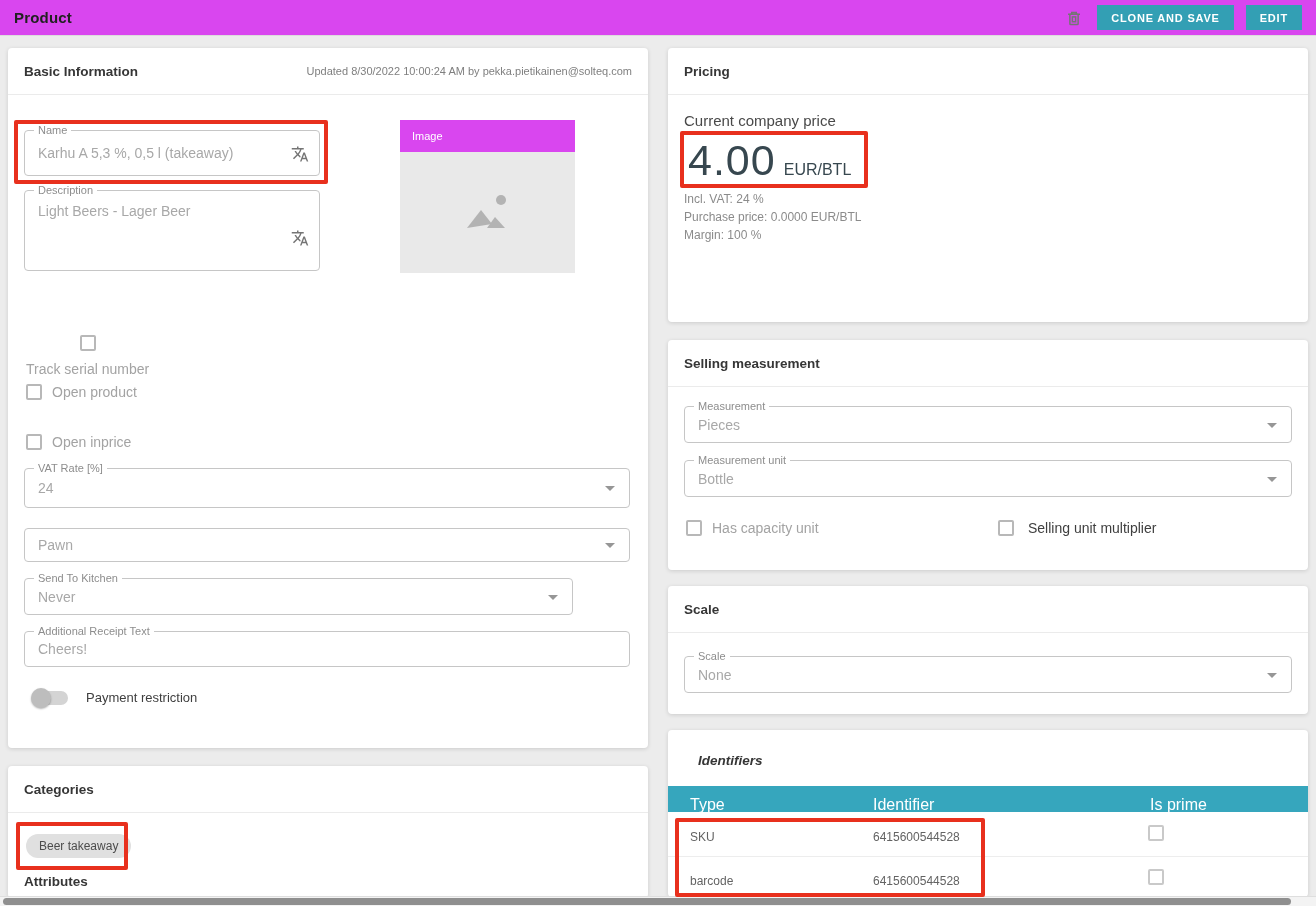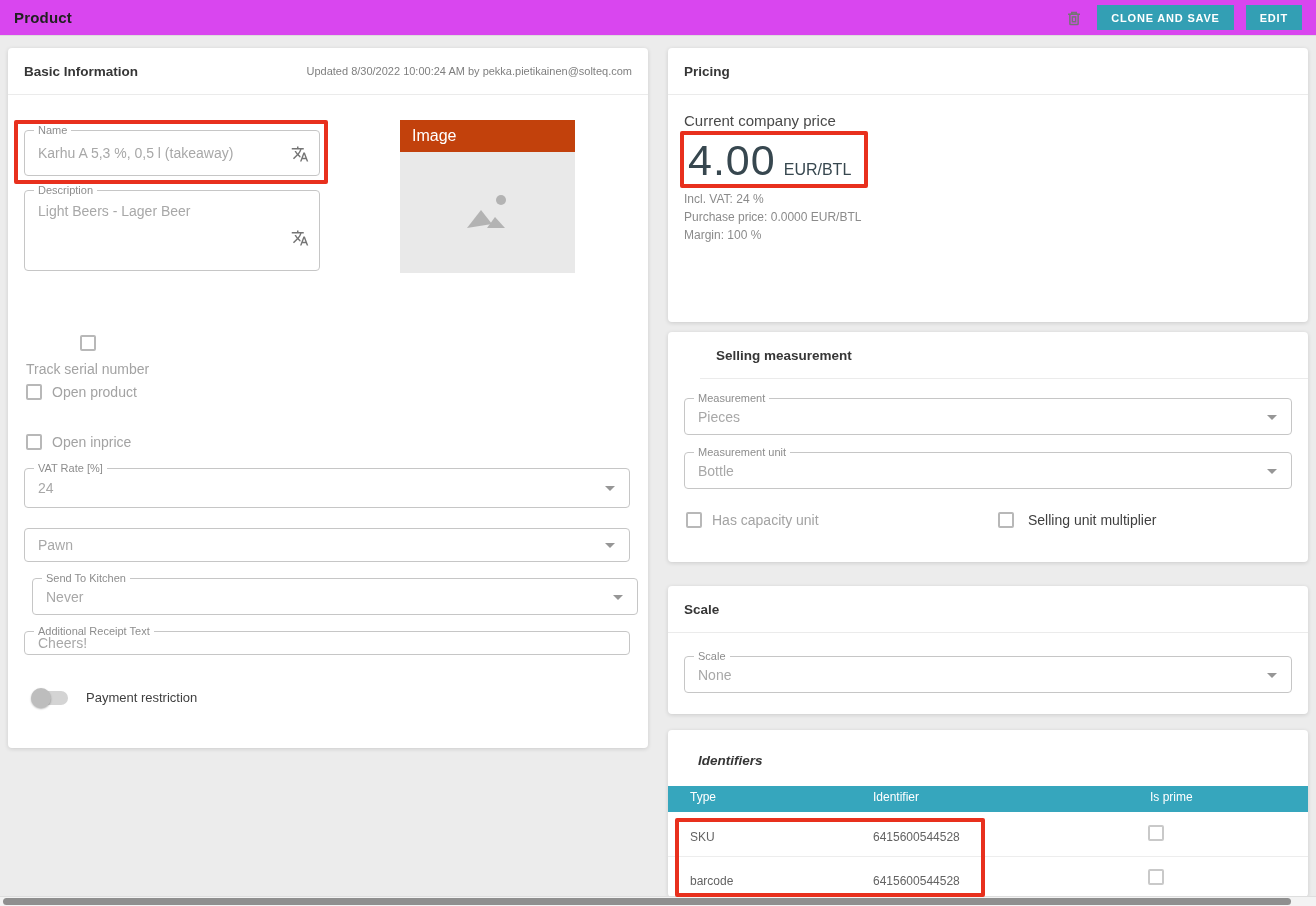--- a/index.html
+++ b/index.html
@@ -56,27 +56,27 @@
   
   .annot { position:absolute; border:4px solid #e8301d; border-radius:2px; pointer-events:none; z-index:5; }
 
   
   .price-big { font-size:43px; font-weight:400; color:#37474f; letter-spacing:1px; }
   .price-unit { font-size:16px; color:#37474f; margin-left:8px; }
   .price-line { font-size:12px; color:#8b8b8b; line-height:18px; }
 
   
   .imgbox { position:absolute; left:392px; top:72px; width:175px; height:153px; }
-  .imgbox-head { height:32px; background:#c2410c; color:#fff; font-size:16px; display:flex;
+  .imgbox-head { height:32px; background:#d946ef; color:#fff; font-size:11px; display:flex;
                  align-items:center; padding:5px 12px; }
   .imgbox-body { height:121px; background:#e9e9e9; display:flex; align-items:center; justify-content:center; }
 
   
   .tbl-head { position:absolute; left:0; width:640px; height:26px; background:#36a6bd; }
-  .tbl-head span { position:absolute; top:4px; font-size:12px; color:#fff; }
+  .tbl-head span { position:absolute; top:10px; font-size:16px; color:#fff; }
   .tbl-cell { position:absolute; font-size:12px; color:#636363; }
   .row-div { position:absolute; left:0; width:640px; border-top:1px solid #ededed; }
 
   
   .hscroll { position:absolute; left:0; top:896px; width:1316px; height:10px; background:#f3f3f3;
              border-top:1px solid #dedede; }
   .hscroll .thumb { position:absolute; left:3px; top:1px; width:1288px; height:7px;
                     background:#8f8f8f; border-radius:4px; }
 
   svg { display:block; }
@@ -163,58 +163,66 @@
       <span class="flabel">VAT Rate [%]</span>
       <span class="fvalue">24</span>
       <span class="arrow"></span>
     </div>
 
     <div class="ofield" style="left:16px; top:480px; width:606px; height:34px;">
       <span class="fvalue">Pawn</span>
       <span class="arrow"></span>
     </div>
 
-    <div class="ofield" style="left:24px; top:530px; width:606px; height:37px;">
+    <div class="ofield" style="left:16px; top:530px; width:549px; height:37px;">
       <span class="flabel">Send To Kitchen</span>
       <span class="fvalue">Never</span>
       <span class="arrow"></span>
     </div>
 
-    <div class="ofield" style="left:16px; top:583px; width:606px; height:24px;">
+    <div class="ofield" style="left:16px; top:583px; width:606px; height:36px;">
       <span class="flabel">Additional Receipt Text</span>
       <span class="fvalue">Cheers!</span>
     </div>
 
     <div class="cbrow" style="left:26px; top:642px; gap:18px;">
       <span class="switch">
           <span class="knob"></span>
         </span>
       <span class="cb-label dark" style="font-size:13px;">Payment restriction</span>
     </div>
   </div>
 
+  <div class="card" style="left:8px; top:766px; width:640px; height:132px;">
+    <div class="card-head">
+      <span class="card-title">Categories</span>
+    </div>
+    <div class="annot" style="left:8px; top:56px; width:112px; height:48px;"></div>
+    <span class="chip" style="position:absolute; left:18px; top:68px;">Beer takeaway</span>
+    <span class="card-title" style="position:absolute; left:16px; top:108px;">Attributes</span>
+  </div>
 
   <div class="card" style="left:668px; top:48px; width:640px; height:274px;">
     <div class="card-head">
       <span class="card-title">Pricing</span>
     </div>
     <span style="position:absolute; left:16px; top:64px; font-size:15px; color:#494949;">Current company price</span>
     <div class="annot" style="left:12px; top:83px; width:188px; height:57px;"></div>
     <div style="position:absolute; left:20px; top:88px; display:flex; align-items:baseline;">
       <span class="price-big">4.00</span>
       <span class="price-unit">EUR/BTL</span>
     </div>
     <div style="position:absolute; left:16px; top:142px;">
       <div class="price-line">Incl. VAT: 24 %</div>
       <div class="price-line">Purchase price: 0.0000 EUR/BTL</div>
       <div class="price-line">Margin: 100 %</div>
     </div>
   </div>
 
-  <div class="card" style="left:668px; top:332px; width:640px; height:230px;padding-left:32px;">
+  <div class="card" style="left:668px; top:340px; width:640px; height:230px;">
     <div class="card-head">
       <span class="card-title">Selling measurement</span>
     </div>
     <div class="ofield" style="left:16px; top:66px; width:608px; height:37px;">
       <span class="flabel">Measurement</span>
       <span class="fvalue">Pieces</span>
       <span class="arrow"></span>
     </div>
     <div class="ofield" style="left:16px; top:120px; width:608px; height:37px;">
       <span class="flabel">Measurement unit</span>

